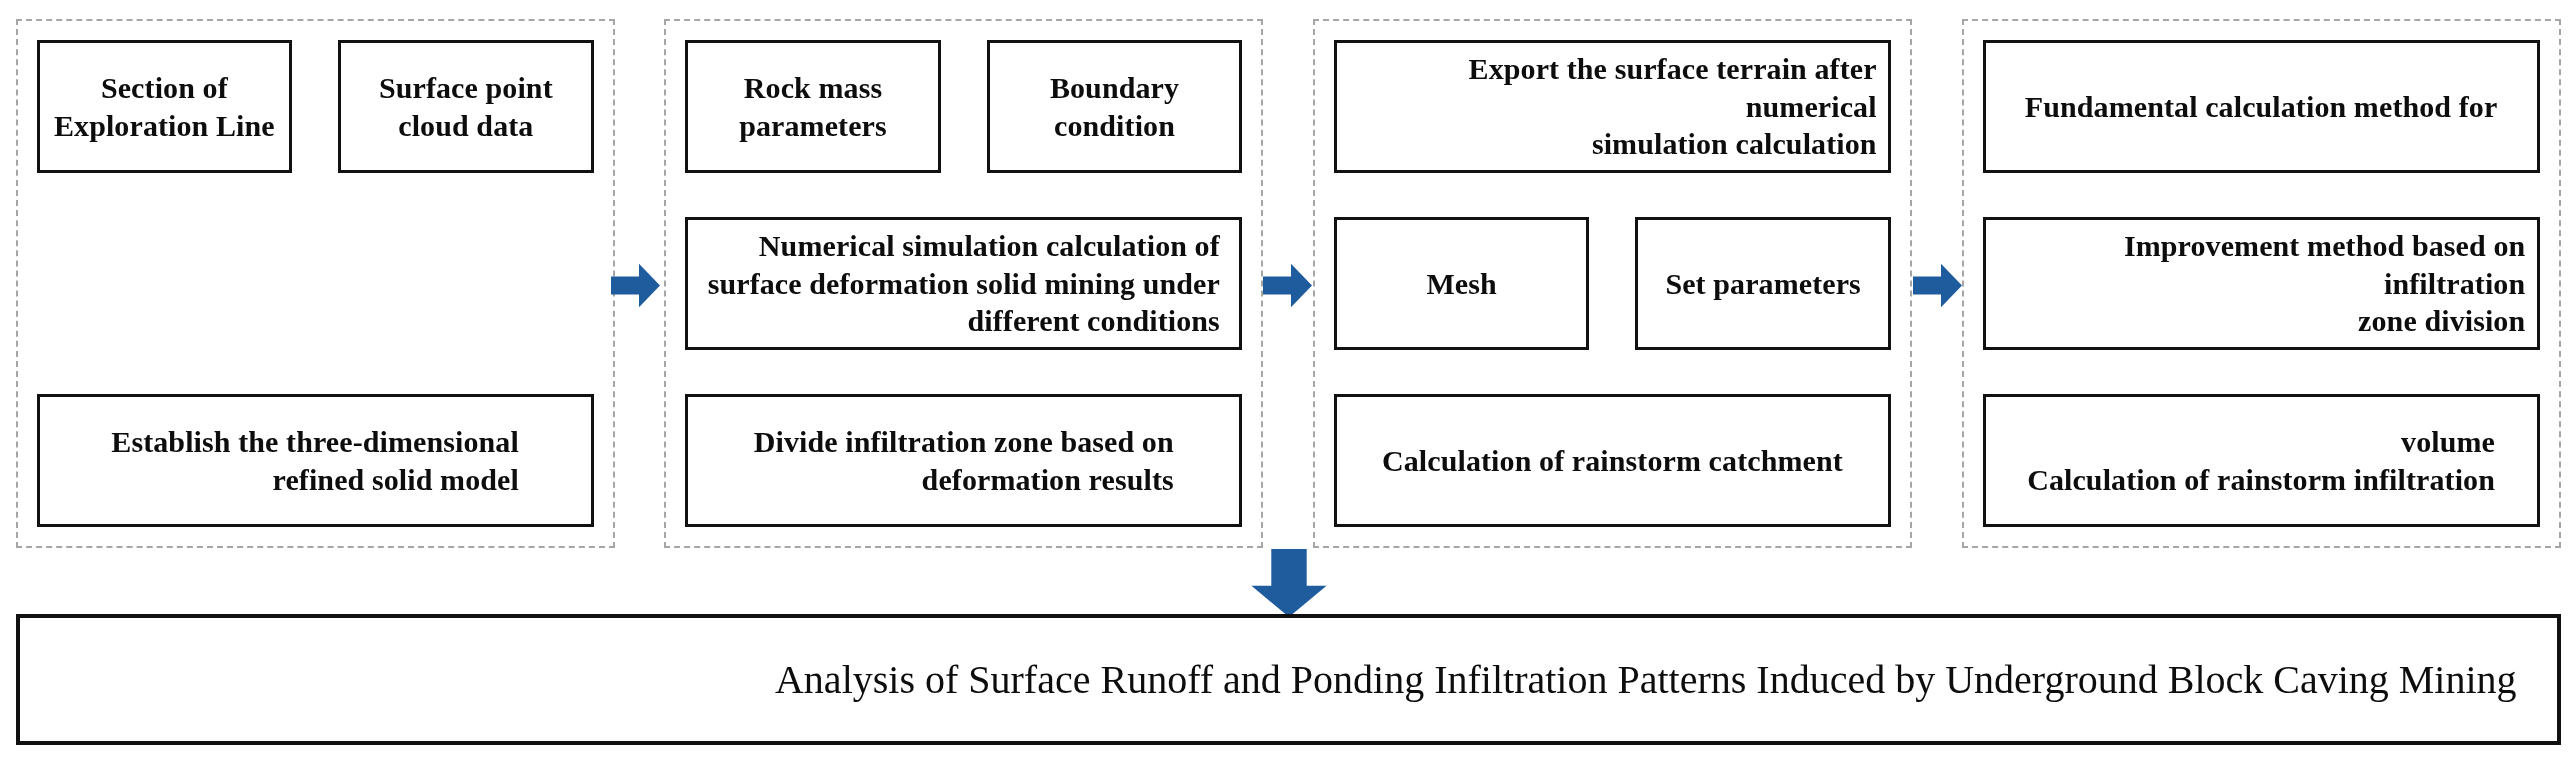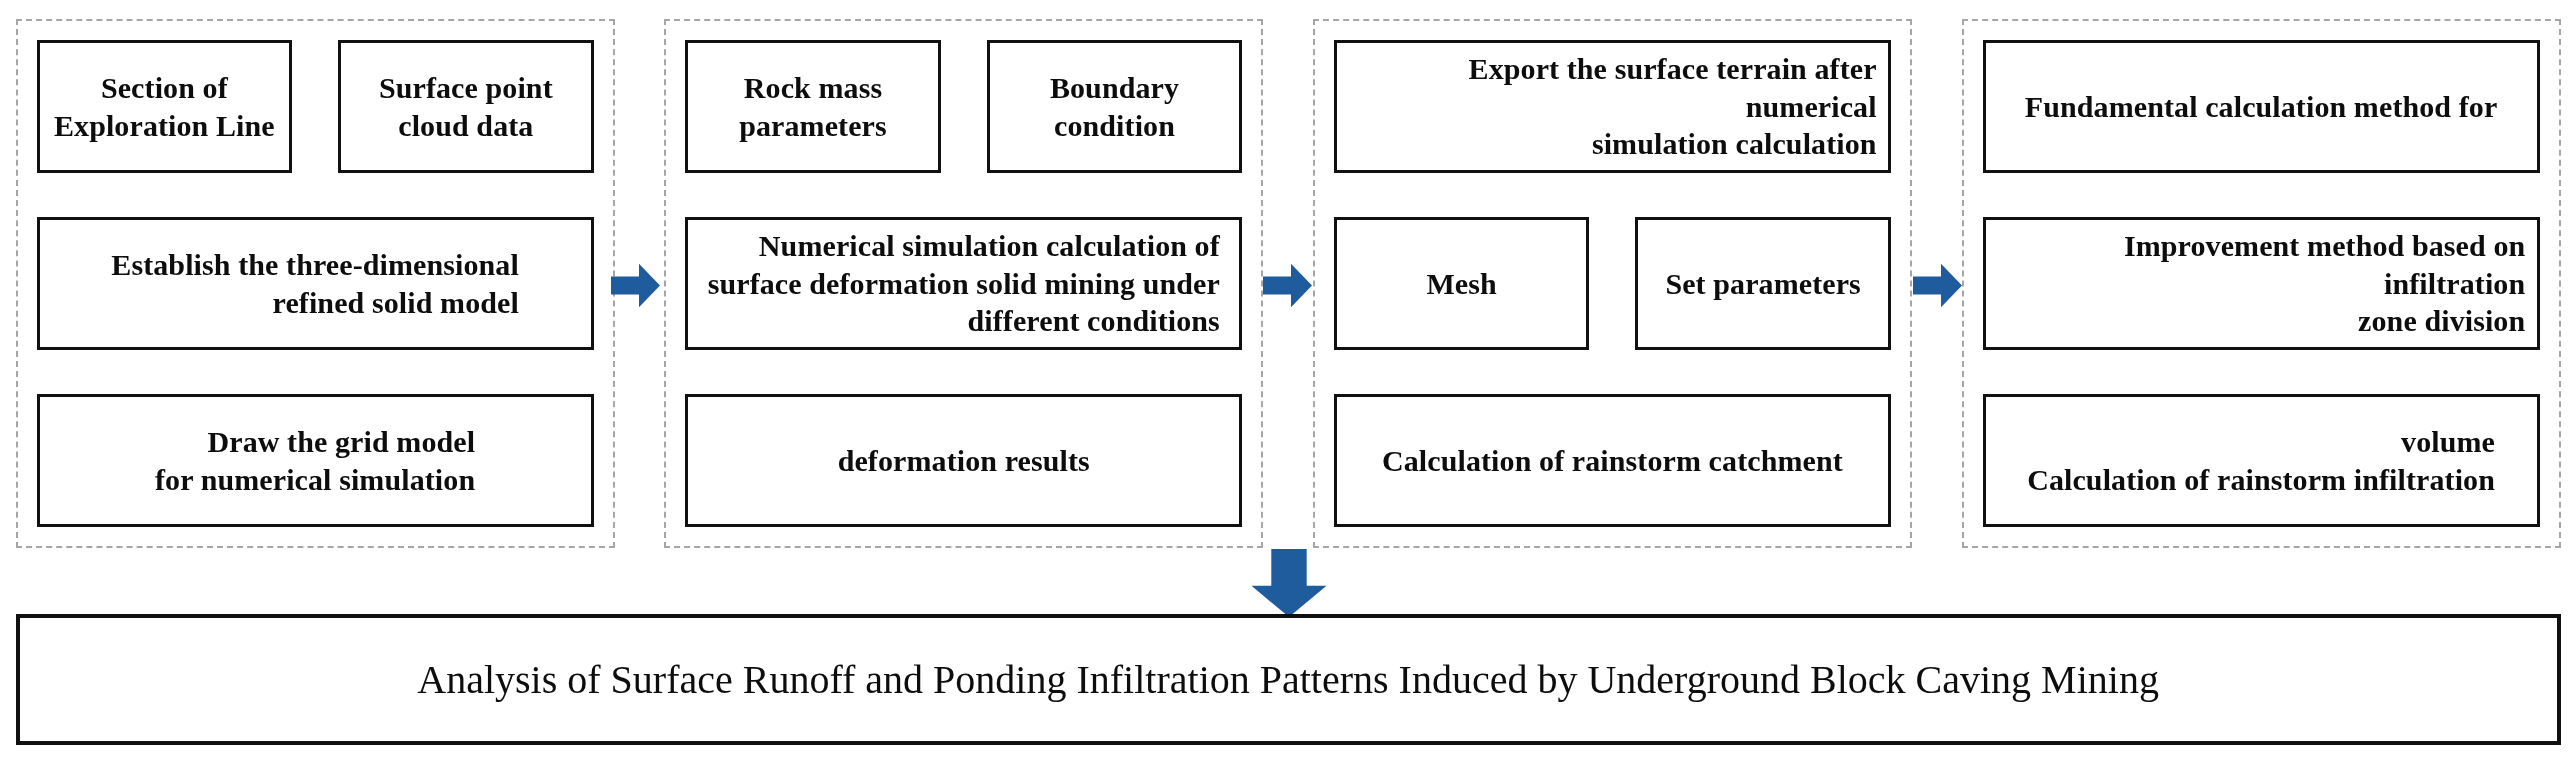--- a/index.html
+++ b/index.html
@@ -100,21 +100,21 @@
     position: absolute;
     left: 15.6px;
     top: 614px;
     width: 2545px;
     height: 131px;
     border: 4.2px solid #111111;
     box-sizing: border-box;
     background: #ffffff;
     display: flex;
     align-items: center;
-    justify-content: center;
+    justify-content: flex-end;
     text-align: center;
     font-size: 40px;
     line-height: 1.2;
     padding: 0 40px;
     font-family: "Liberation Serif", "DejaVu Serif", serif;
   }
 </style>
 </head>
 <body>
 
@@ -138,28 +138,20 @@
         </div>
       </div>
       <div class="row row-full">
         <div class="node">
           <div>
             <span>Establish the three-dimensional</span>
             <span>refined solid model</span>
           </div>
         </div>
       </div>
-      <div class="row row-full">
-        <div class="node">
-          <div>
-            <span>Draw the grid model</span>
-            <span>for numerical simulation</span>
-          </div>
-        </div>
-      </div>
     </div>
 
     <div class="stage stage-2">
       <div class="row row-split">
         <div class="node">
           <div>
             <span>Rock mass</span>
             <span>parameters</span>
           </div>
         </div>
@@ -175,20 +167,21 @@
           <div>
             <span>Numerical simulation calculation of</span>
             <span>surface deformation solid mining under</span>
             <span>different  conditions</span>
           </div>
         </div>
       </div>
       <div class="row row-full">
         <div class="node">
           <div>
+            <span>Divide infiltration zone based on</span>
             <span>deformation results</span>
           </div>
         </div>
       </div>
     </div>
 
     <div class="stage stage-3">
       <div class="row row-full">
         <div class="node">
           <div>

